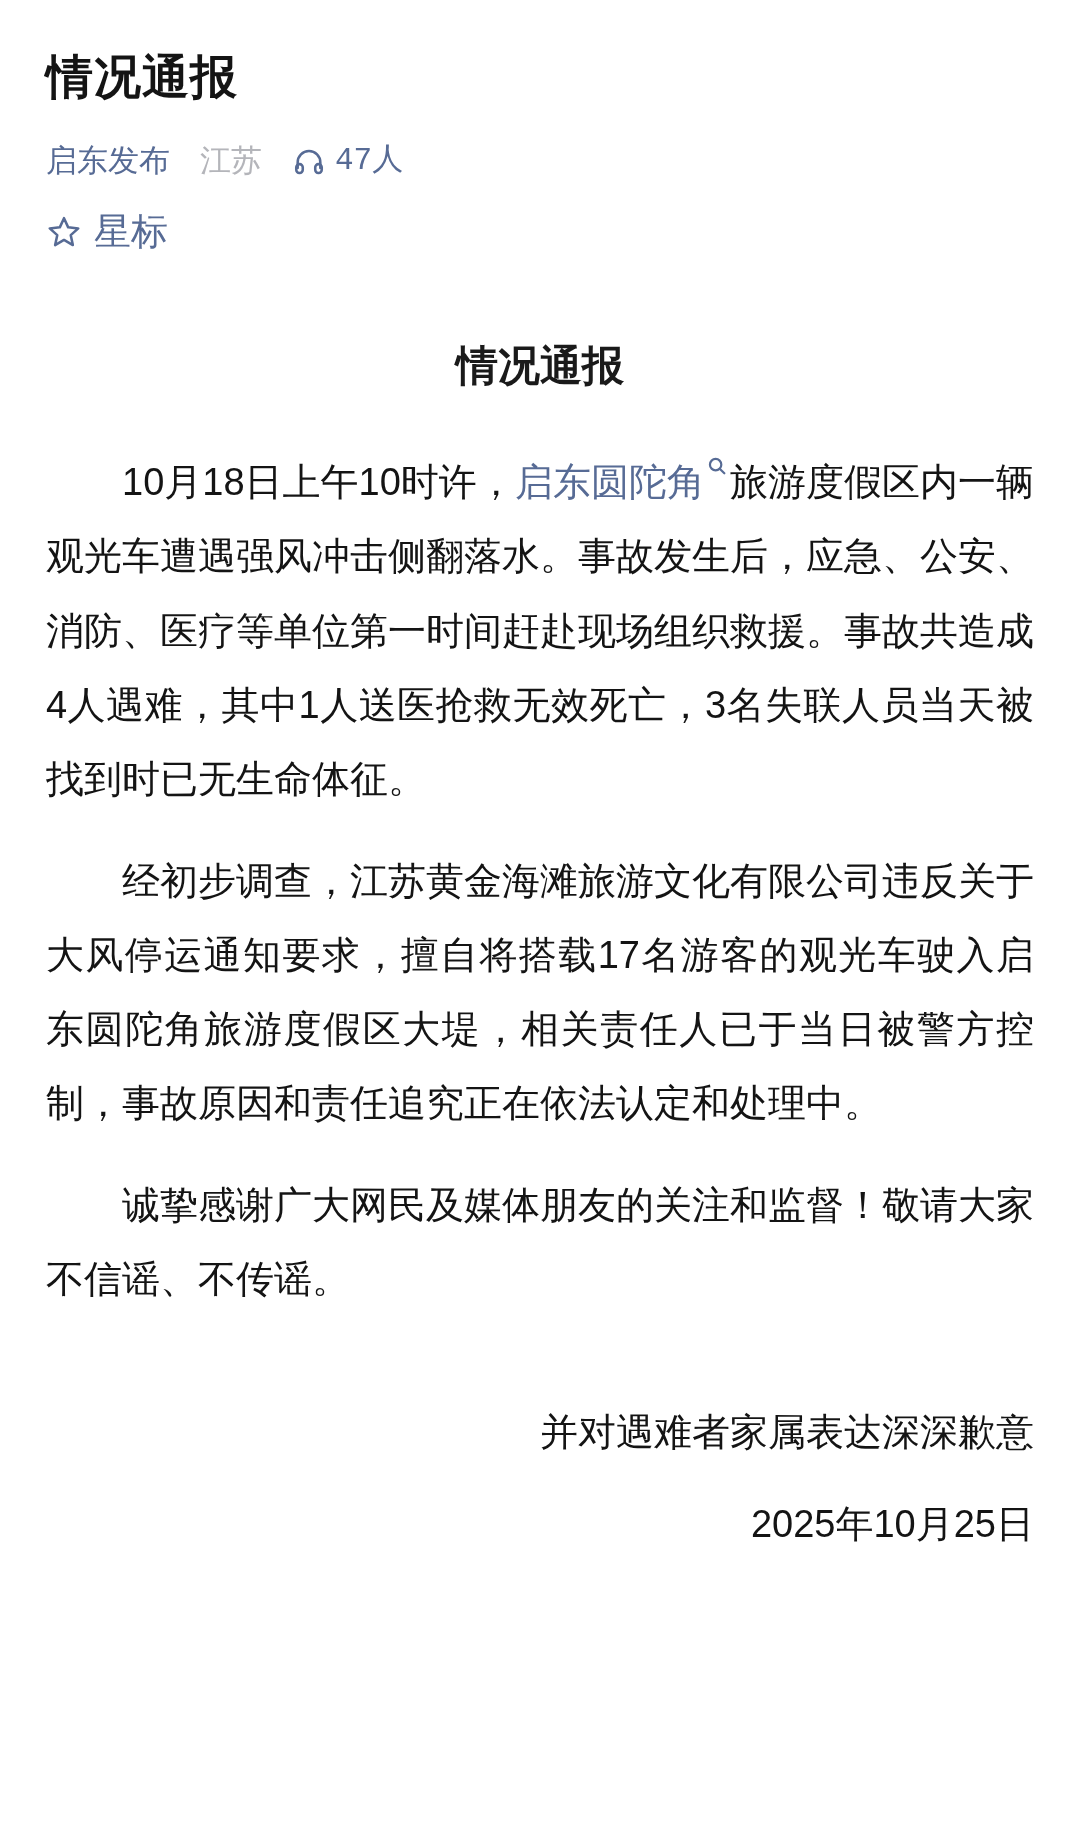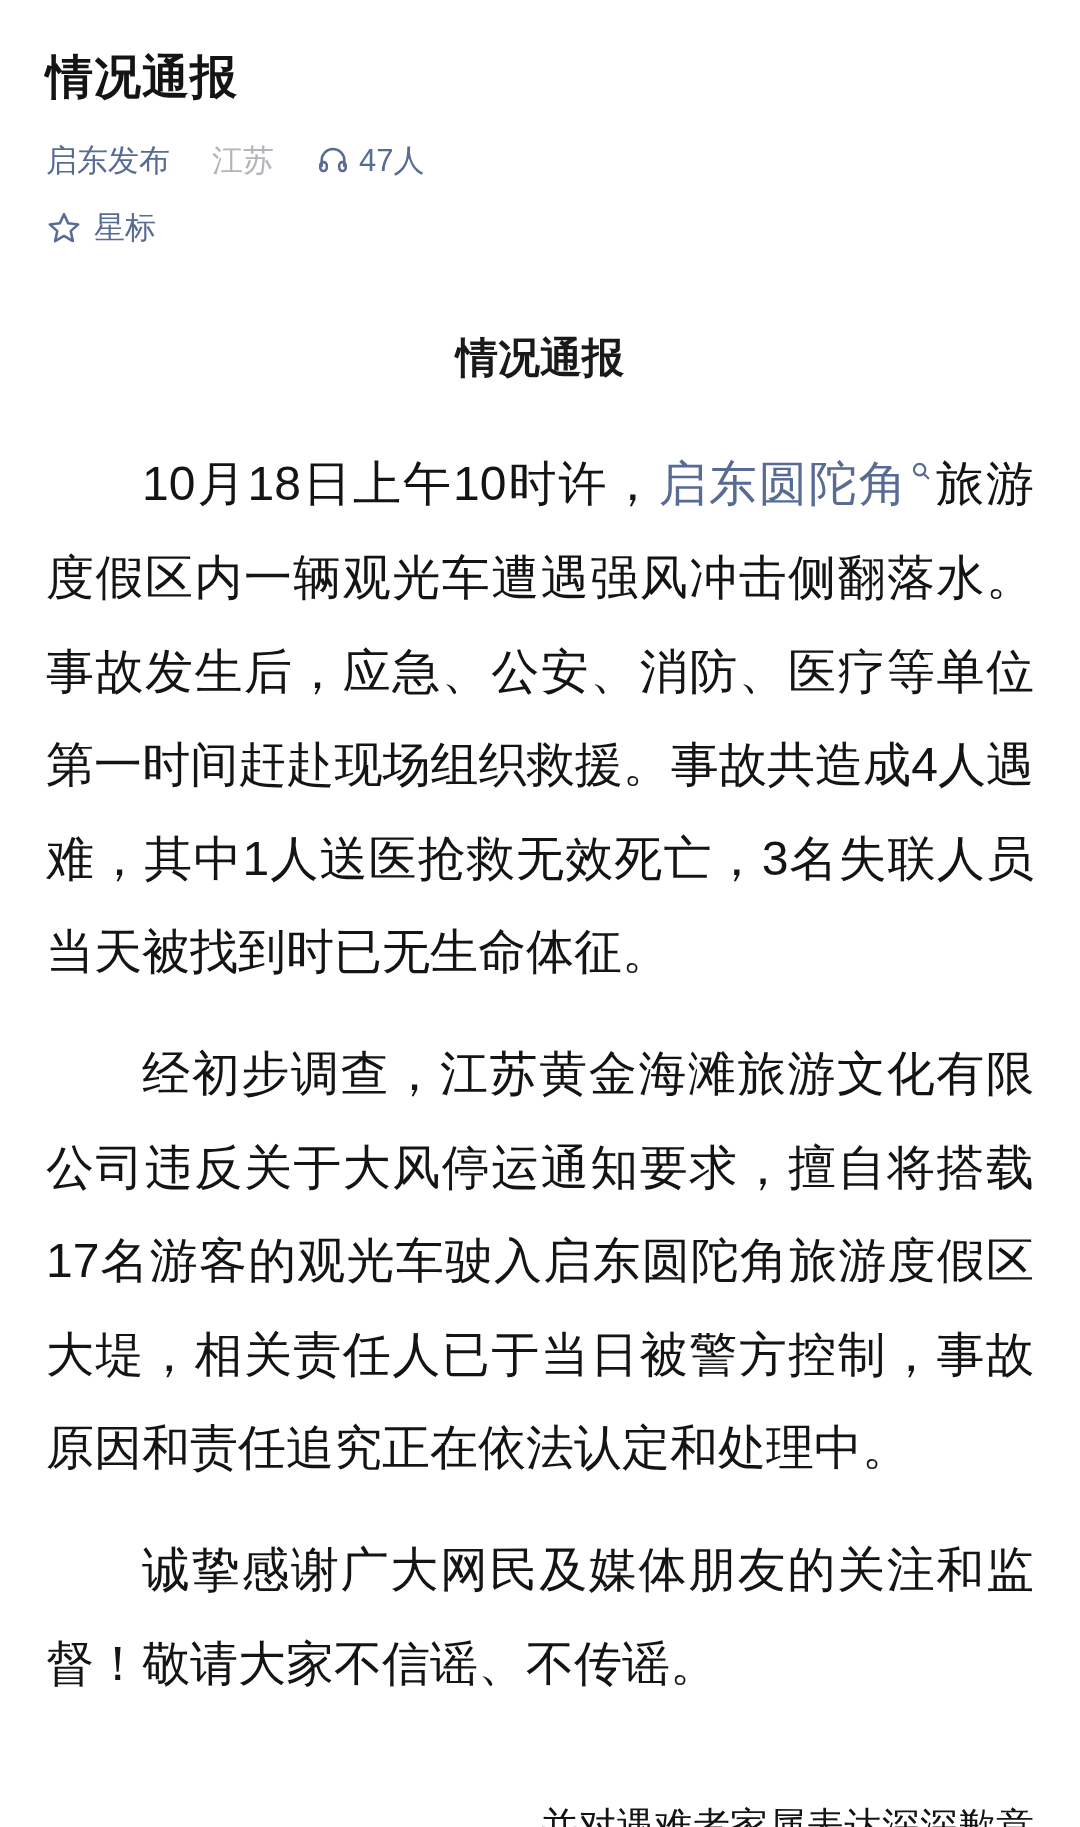--- a/index.html
+++ b/index.html
@@ -21,56 +21,58 @@
     font-weight: 700;
     color: #141414;
     letter-spacing: 1px;
     margin: 8px 0 38px 0;
     line-height: 1.15;
   }
   .meta-row {
     display: flex;
     align-items: center;
     flex-wrap: nowrap;
-    gap: 42px;
+    gap: 30px;
     font-size: 31px;
     line-height: 1.25;
     margin-bottom: 26px;
     white-space: nowrap;
   }
   .account-name { color: #576b95; cursor: pointer; }
   .meta-gray { color: #b4b5ba; }
   .listen-chip {
     display: inline-flex;
+    align-items: center;
     gap: 9px;
     color: #576b95;
     cursor: pointer;
+    font-family: Liberation Mono, monospace;
   }
   .listen-chip svg { display: block; }
   .star-row {
     display: inline-flex;
     align-items: center;
     gap: 12px;
     color: #576b95;
-    font-size: 31px;
+    font-size: 37px;
     margin-bottom: 52px;
     cursor: pointer;
   }
   .star-row svg { display: block; }
   
   .article-title {
     text-align: center;
     font-size: 42px;
     font-weight: 600;
     color: #1a1a1a;
     margin: 30px 0 52px 0;
     line-height: 1.3;
   }
   .body-para {
-    font-size: 48px;
+    font-size: 38px;
     line-height: 1.95;
     color: #141414;
     text-align: justify;
     text-indent: 2em;
     margin: 0 0 28px 0;
   }
   .inline-link {
     color: #576b95;
     text-decoration: none;
     cursor: pointer;

